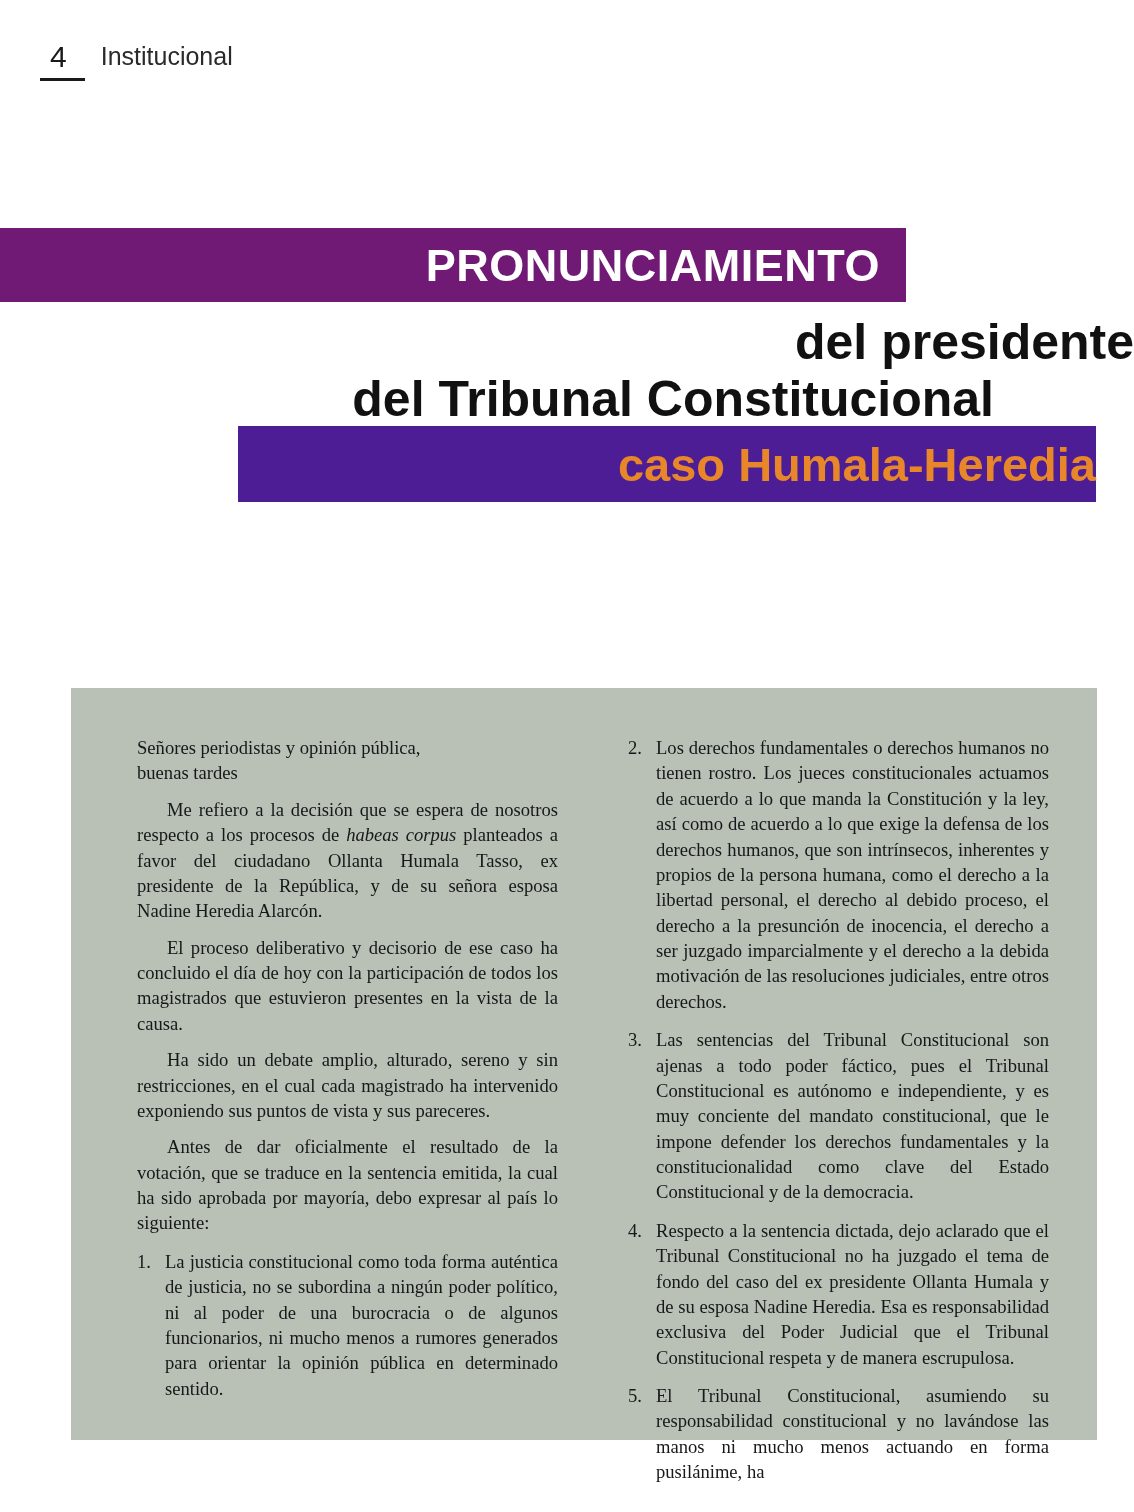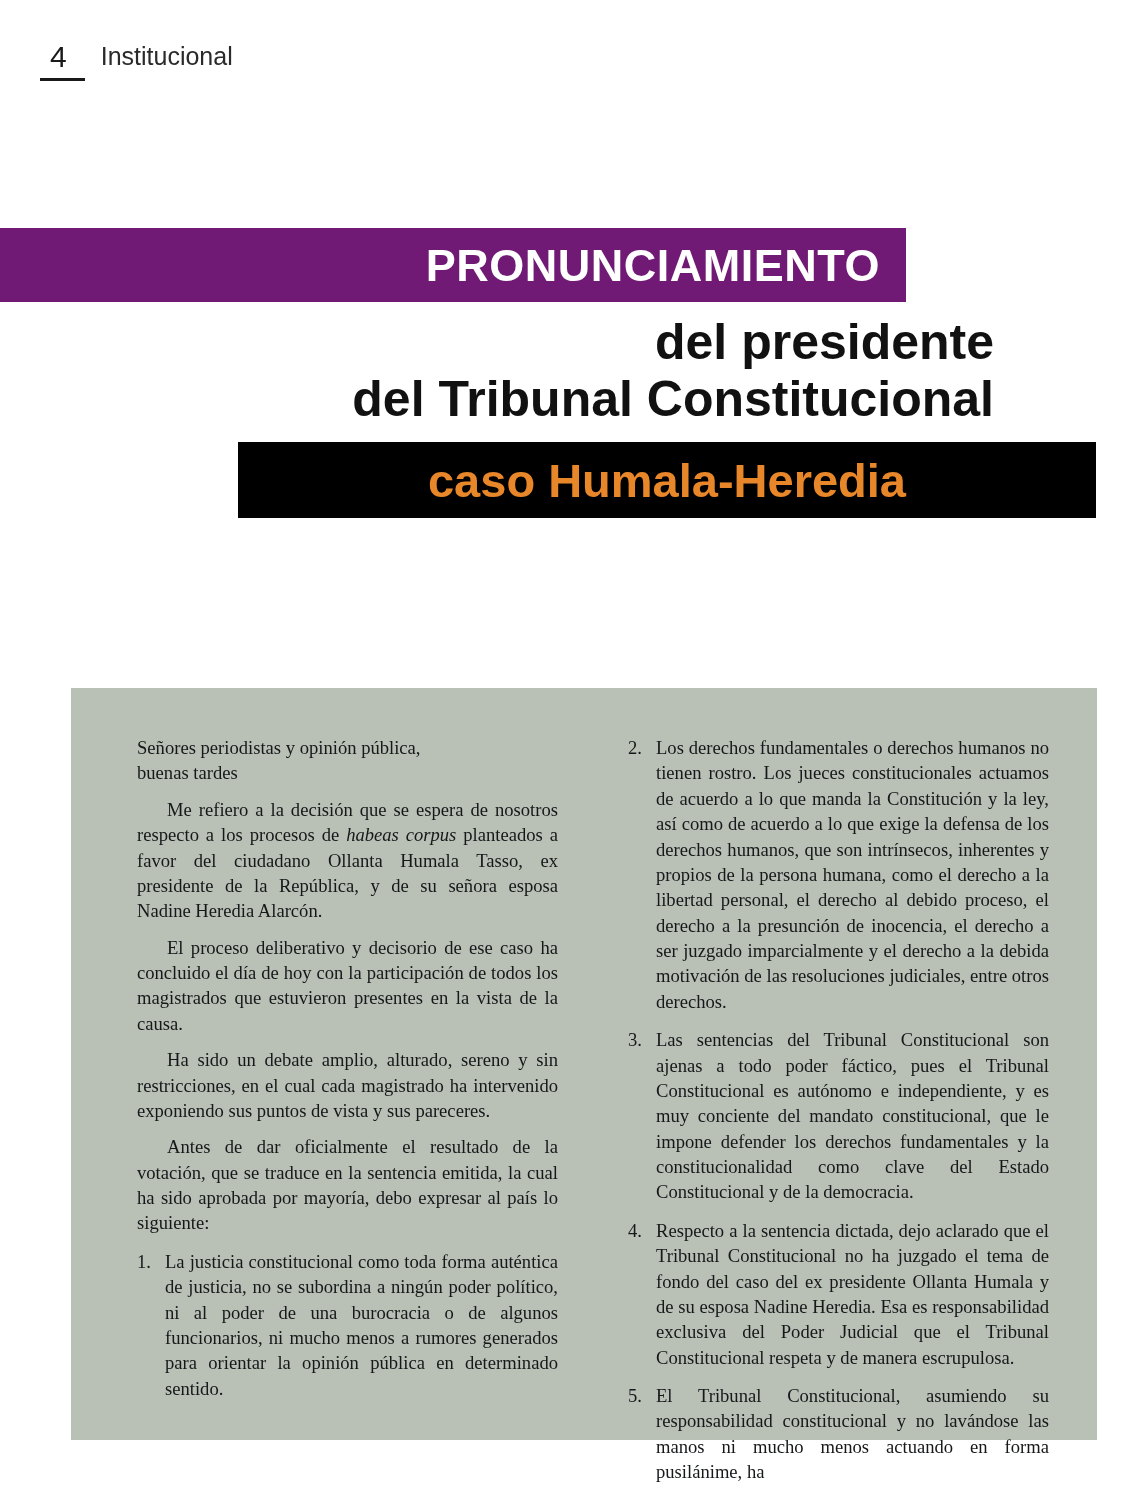--- a/index.html
+++ b/index.html
@@ -79,38 +79,37 @@
   }
   .title-line {
     font-family: "Liberation Sans", sans-serif;
     font-weight: bold;
     color: #111111;
     text-align: right;
     line-height: 1.06;
   }
   .title-line-1 {
     font-size: 50px;
-    padding-right: 140px;
     margin-top: 14px;
   }
   .title-line-2 {
     font-size: 50px;
     padding-right: 140px;
     margin-top: 4px;
     padding-left: 7px;
   }
   .title-bar-black {
-    margin-top: 16px;
+    margin-top: 0;
     margin-left: 238px;
     width: 858px;
     height: 76px;
-    background: #000000;
+    background: #4c1d95;
     display: flex;
     align-items: center;
-    justify-content: center;
+    justify-content: flex-end;
     box-sizing: border-box;
   }
   .title-bar-black span {
     font-family: "Liberation Sans", sans-serif;
     font-weight: bold;
     font-size: 47px;
     color: #e8862a;
     line-height: 1;
   }
 

